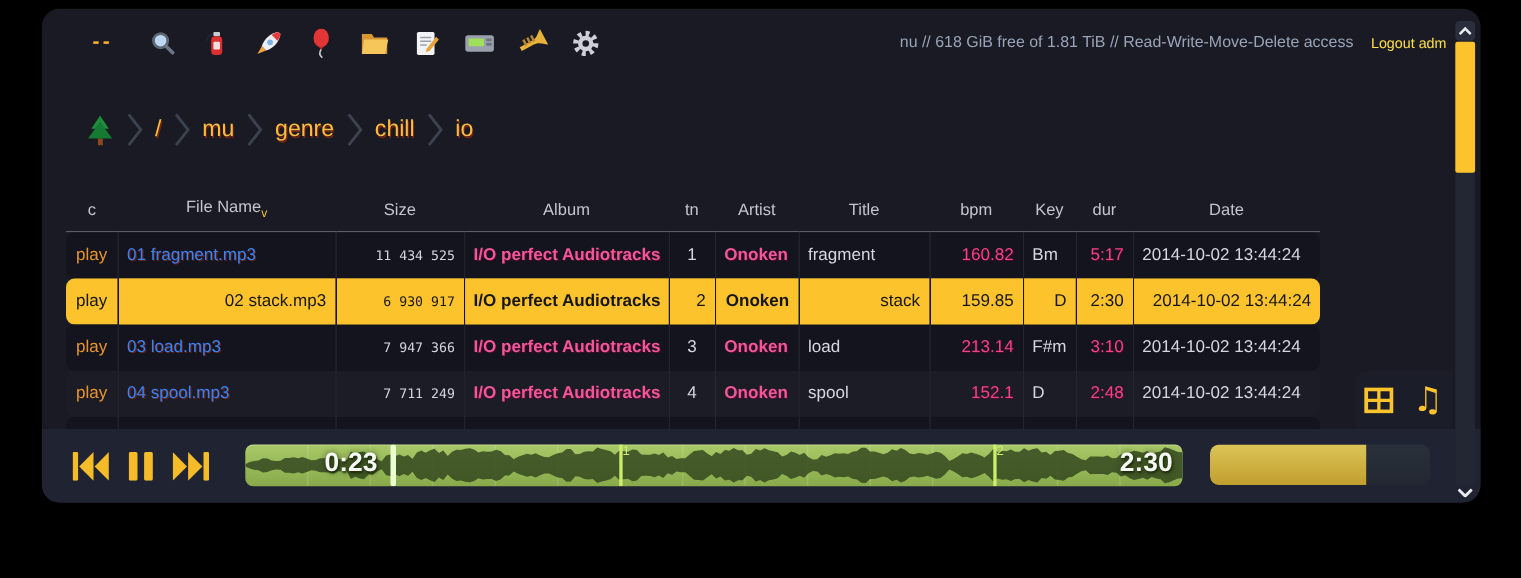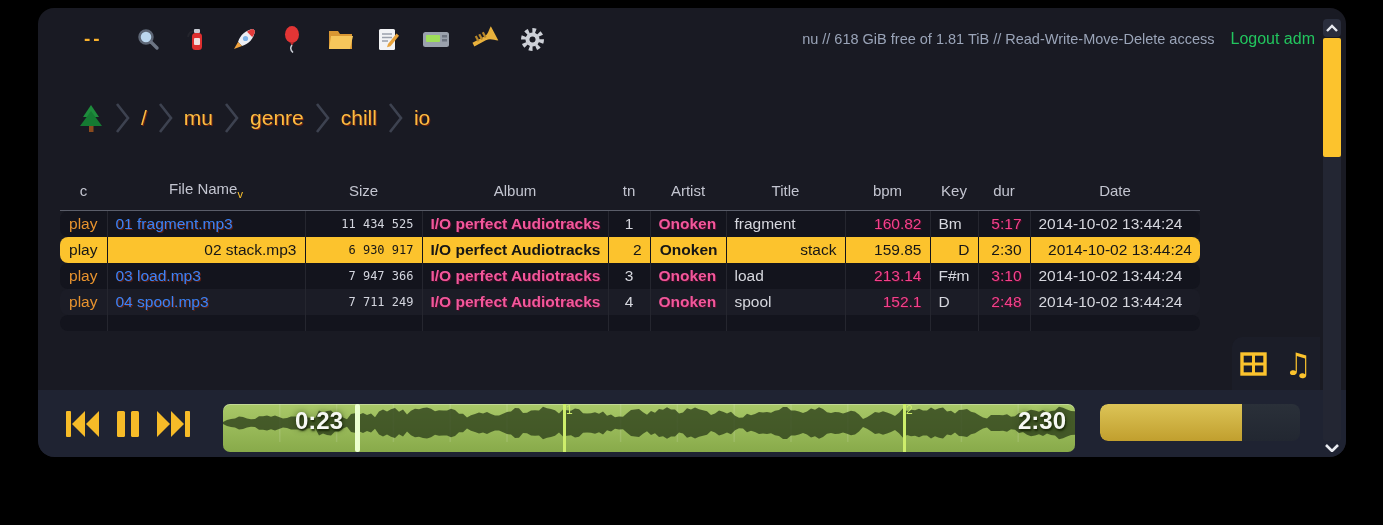--- a/index.html
+++ b/index.html
@@ -7,34 +7,34 @@
   .screen{position:absolute;left:38px;top:8px;width:1308px;height:449px;background:#191a23;
     border-radius:16px;overflow:hidden;}
 
   
   .toolbar{position:absolute;left:0;top:0;right:0;height:62px;display:flex;align-items:center;padding-left:40px;}
   .dashes{background:none;border:none;color:#fcb32c;font-weight:bold;font-size:19px;letter-spacing:3px;
     width:46px;text-align:left;cursor:pointer;font-family:"Liberation Sans",sans-serif;}
   .ticon{width:48px;display:flex;justify-content:center;align-items:center;cursor:pointer;}
   .topright{position:absolute;right:31px;top:0;height:62px;display:flex;align-items:center;gap:16px;}
   .status{color:#9aa4b8;font-size:14.5px;}
-  .logout{color:#22c55e;font-size:16px;cursor:pointer;text-decoration:none;}
+  .logout{color:#fde047;font-size:13px;cursor:pointer;text-decoration:none;}
 
   
   .crumbs{position:absolute;left:40px;top:90px;height:40px;display:flex;align-items:center;gap:11px;font-size:21px;}
   .crumb{color:#fcbc40;text-shadow:1px 1px 0 rgba(150,40,10,.75);cursor:pointer;text-decoration:none;}
   .csep{display:flex;align-items:center;}
 
   
   table.files{position:absolute;left:22px;top:160px;width:1140px;border-collapse:collapse;table-layout:fixed;
     font-size:15.5px;}
   .files th{color:#c3c5d0;font-weight:normal;font-size:15px;padding:12px 4px 10px;border-bottom:1px solid #5a5d69;
     cursor:pointer;white-space:nowrap;}
   .files th .sort{color:#fcc32d;font-size:11px;}
-  .files td{height:26px;padding:0 8px;white-space:nowrap;overflow:hidden;}
+  .files td{height:42px;padding:0 8px;white-space:nowrap;overflow:hidden;}
   .files tbody tr{background:#13141d;}
   .files tbody tr.alt{background:#1b1c26;}
   .files tbody td + td{border-left:1px solid #25262f;}
   .files tbody td:first-child{border-radius:8px 0 0 8px;}
   .files tbody td:last-child{border-radius:0 8px 8px 0;}
   .files tr.active{background:#fcc32d;}
   .files tr.active td{color:#161616 !important;text-shadow:none !important;}
   .files tr.active td + td{border-left-color:rgba(0,0,0,.28);text-align:right;}
   .files tr.partial td{height:16px;}
   .c-play{color:#e8932e;text-align:center;cursor:pointer;}
@@ -49,21 +49,21 @@
   
   .viewtabs{position:absolute;left:1194px;top:329px;width:88px;height:54px;background:#1b1d28;
     border-radius:10px 0 0 0;display:flex;align-items:center;justify-content:center;gap:17px;}
   .note-glyph{font-family:"DejaVu Sans",sans-serif;font-size:31px;color:#fcc32d;line-height:1;cursor:pointer;}
   .gridbtn{cursor:pointer;display:flex;}
 
   
   .playerbar{position:absolute;left:0;right:0;bottom:0;height:67px;background:#1f2332;border-radius:0 0 16px 16px;}
   .transport{position:absolute;left:28px;top:0;height:100%;display:flex;align-items:center;gap:18px;}
   .tbtn{background:none;border:none;padding:0;cursor:pointer;display:flex;}
-  .seekbar{position:absolute;left:185px;top:14px;width:852px;height:48px;border-radius:7px;overflow:hidden;
+  .seekbar{position:absolute;left:185px;top:14px;width:852px;height:38px;border-radius:7px;overflow:hidden;
     background:linear-gradient(#a9c968,#88aa4a);box-shadow:inset 0 1px 0 rgba(255,255,255,.3);cursor:pointer;}
   .seekbar svg{position:absolute;left:0;top:0;}
   .marker{position:absolute;top:0;bottom:0;width:3px;background:#cdee6b;}
   .marker span{position:absolute;left:3px;top:-1px;font-size:12px;color:#cdee6b;}
   .playhead{position:absolute;top:0;bottom:0;width:5px;background:#ecffd0;border-radius:2px;}
   .time{position:absolute;top:3px;font-size:24px;font-weight:bold;color:#f6f8f3;
     text-shadow:1px 2px 2px rgba(25,40,8,.9),0 0 6px rgba(25,40,8,.7);}
   .t-elapsed{left:0;}
   .t-duration{right:9px;}
   .volume{position:absolute;left:1062px;top:14px;width:200px;height:37px;border-radius:8px;

